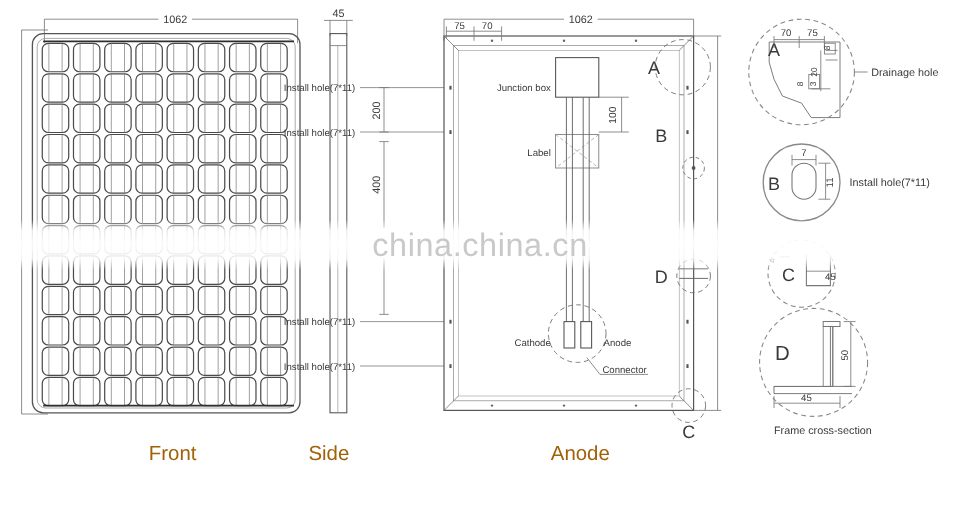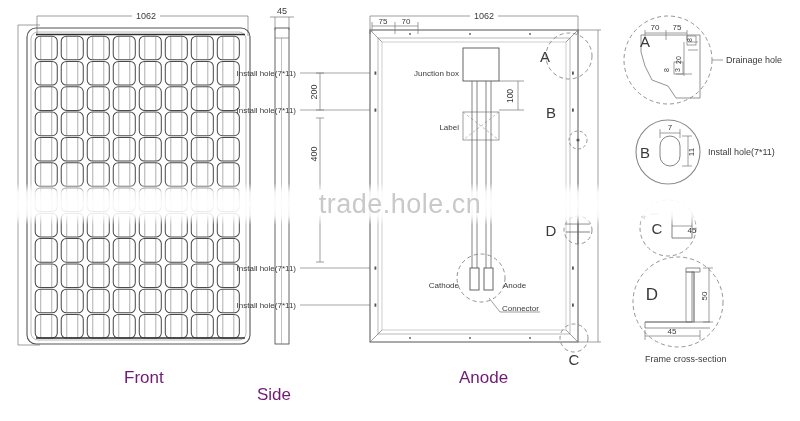--- a/index.html
+++ b/index.html
@@ -7,21 +7,21 @@
        font-family:"Liberation Sans",sans-serif;color:#3a3a3a;}
   #stage{position:absolute;left:0;top:0;width:800px;height:421px;text-align:center;}
   svg.layer{position:absolute;left:0;top:0;width:800px;height:421px;}
   .wm{position:absolute;left:0;top:183px;width:800px;height:42px;
       display:flex;align-items:center;justify-content:center;
       pointer-events:none;}
   .wm-bg{position:absolute;left:0;top:0;width:800px;height:42px;
       background:linear-gradient(to bottom,rgba(255,255,255,0) 0%,rgba(255,255,255,.86) 22%,rgba(255,255,255,.96) 50%,rgba(255,255,255,.86) 78%,rgba(255,255,255,0) 100%);}
   .wm-txt{position:relative;font-size:27px;color:#c9c9c9;letter-spacing:.5px;
       font-family:"Liberation Sans",sans-serif;}
-  .viewname{position:absolute;font-size:17px;color:#701a75;}
+  .viewname{position:absolute;font-size:17px;color:#a16207;}
 </style>
 </head>
 <body>
 
 <div id="stage">
 
   <svg class="layer" viewBox="0 0 800 421">
     <defs>
       <g id="cellglyph">
         <rect x="1.2" y="1.2" width="21.6" height="23.6" rx="5" ry="5" fill="none" stroke="#4a4a4a" stroke-width="1"></rect>
@@ -384,20 +384,20 @@
     <text x="646" y="217" font-size="7" fill="#3a3a3a" text-anchor="middle" transform="rotate(-90 646 217)" font-family="Liberation Sans, sans-serif">4</text>
 
     <text x="652" y="300" font-size="17" fill="#3a3a3a" text-anchor="middle" font-family="Liberation Sans, sans-serif">D</text>
     <text x="672" y="334" font-size="8" fill="#3a3a3a" text-anchor="middle" font-family="Liberation Sans, sans-serif">45</text>
     <text x="707" y="296" font-size="8" fill="#3a3a3a" text-anchor="middle" transform="rotate(-90 707 296)" font-family="Liberation Sans, sans-serif">50</text>
     <text x="645" y="362" font-size="9" fill="#3a3a3a" text-anchor="start" font-family="Liberation Sans, sans-serif">Frame cross-section</text>
   </svg>
 
   <div class="wm">
     <div class="wm-bg"></div>
-    <div class="wm-txt">trade.hole.cn</div>
+    <div class="wm-txt">china.china.cn</div>
   </div>
 
   <div class="viewname" style="left:124px;top:368px;">Front</div>
-  <div class="viewname" style="left:257px;top:368px;margin-top:17px;">Side</div>
+  <div class="viewname" style="left:257px;top:368px;">Side</div>
   <div class="viewname" style="left:459px;top:368px;">Anode</div>
 
 </div>
 
 </body></html>

